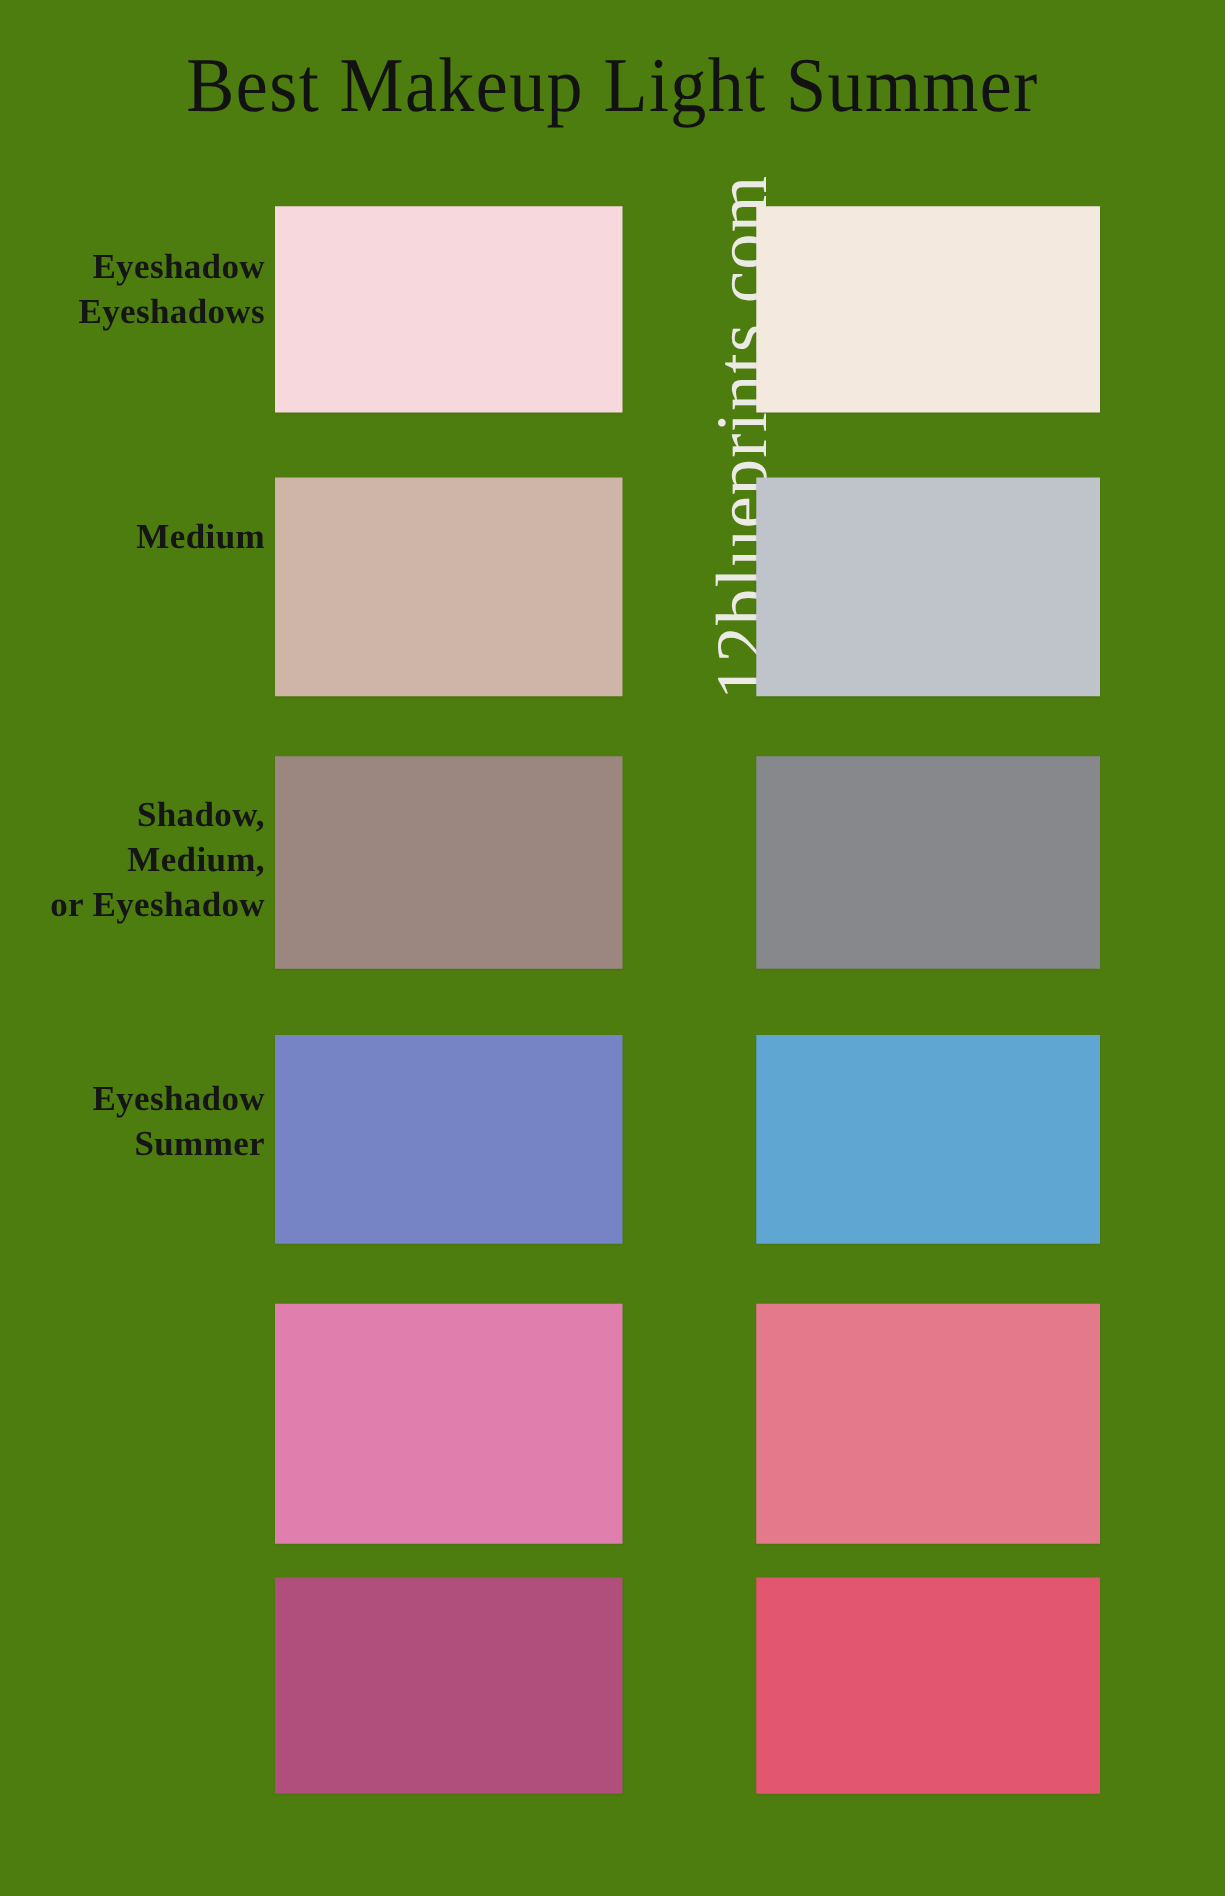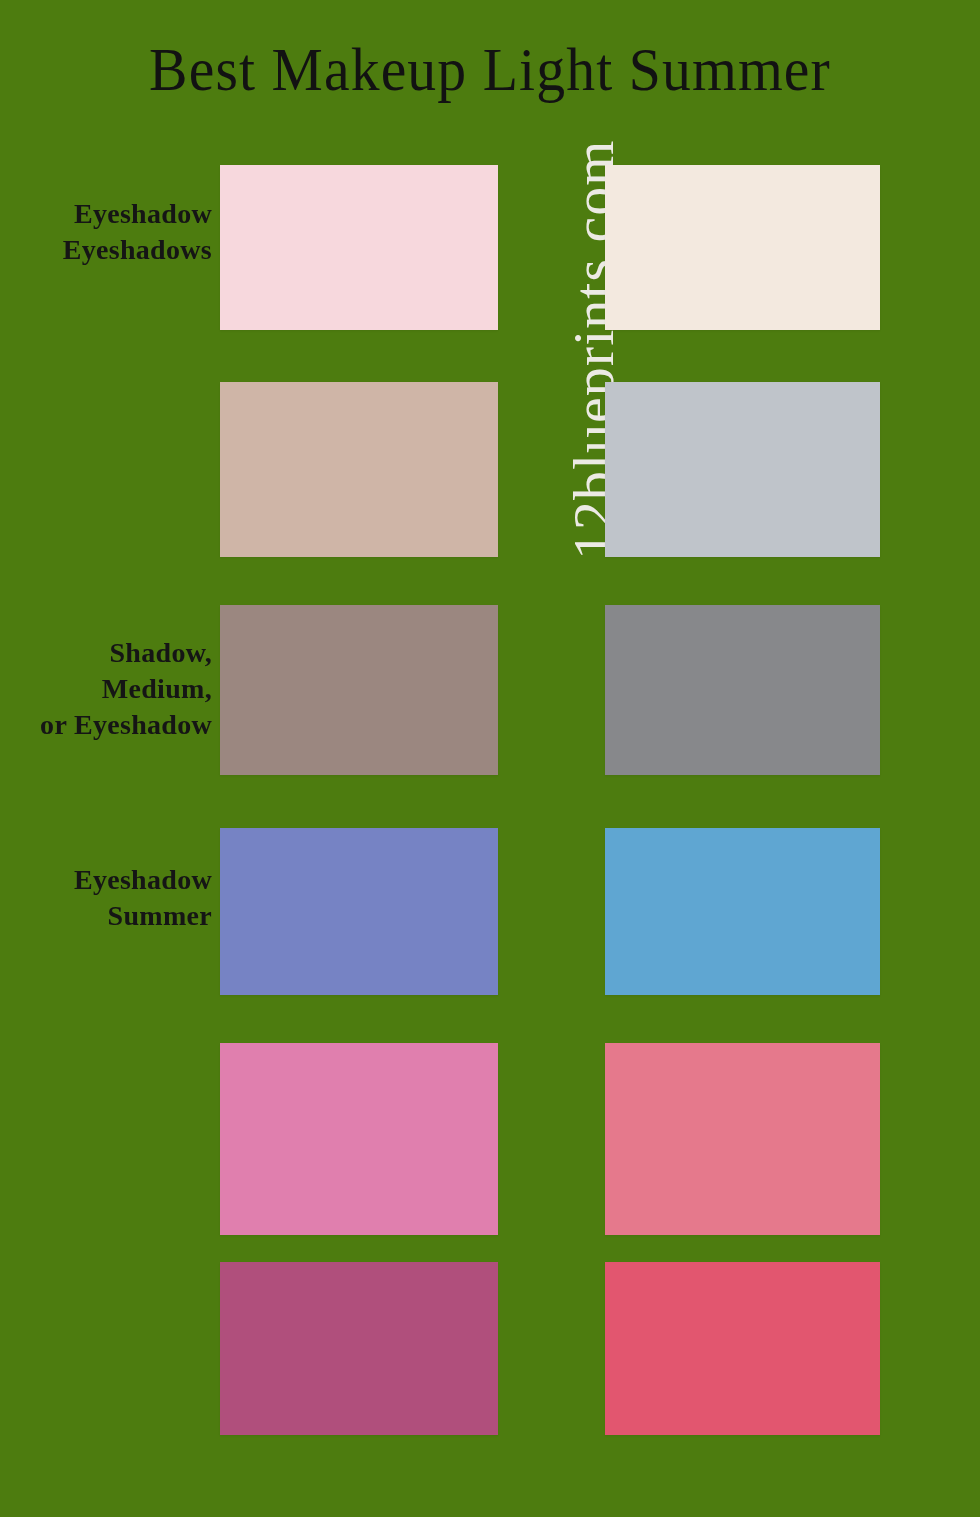--- a/index.html
+++ b/index.html
@@ -148,20 +148,21 @@
     </div>
 
   </div>
 
   <div class="label" style="top:196px;">
     <span>Eyeshadow</span>
     <span>Eyeshadows</span>
   </div>
 
   <div class="label" style="top:412px;">
+    <span>Medium</span>
   </div>
 
   <div class="label" style="top:635px;">
     <span>Shadow,</span>
     <span>Medium,</span>
     <span>or Eyeshadow</span>
   </div>
 
   <div class="label" style="top:862px;">
     <span>Eyeshadow</span>

